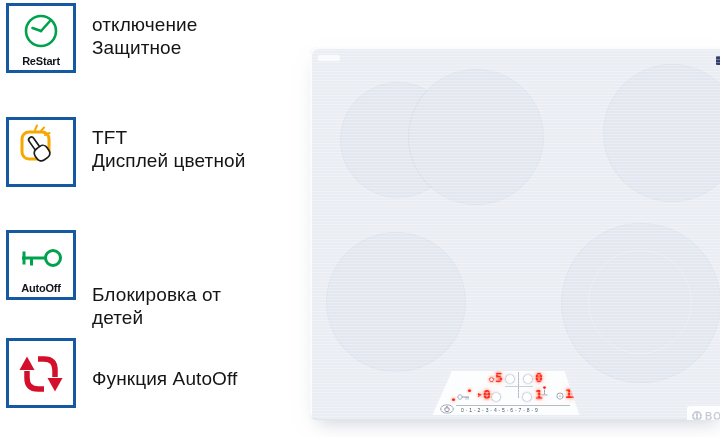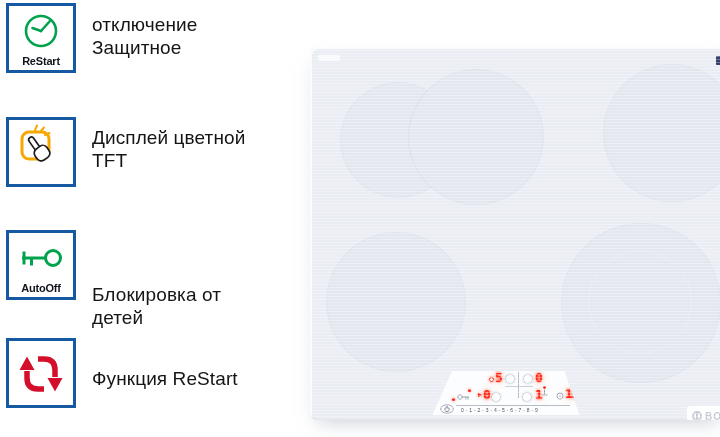--- a/index.html
+++ b/index.html
@@ -93,22 +93,22 @@
       <line x1="31" y1="12" x2="35.5" y2="10" stroke="#f6a800" stroke-width="2" stroke-linecap="round"></line>
       <g transform="rotate(-35 27 30)">
         <rect x="24" y="11" width="5.5" height="17" rx="2.7" fill="#fff" stroke="#1b1b1b" stroke-width="1.7"></rect>
         <rect x="20.5" y="24" width="14.5" height="13.5" rx="5" fill="#fff" stroke="#1b1b1b" stroke-width="1.7"></rect>
         <rect x="25.5" y="25" width="8" height="4" rx="2" fill="#fff" stroke="none"></rect>
       </g>
     </svg>
     <span class="box-badge"></span>
   </div>
   <div class="feature-label" style="top:127px;">
+    <span>TFT</span>
     <span>Дисплей цветной</span>
-    <span>TFT</span>
   </div>
 
   <div class="icon-box" style="top:230px;">
     <svg width="52" height="34" viewBox="0 0 52 34" style="top:9px;">
       <circle cx="38" cy="16" r="7.5" fill="none" stroke="#00a24d" stroke-width="3"></circle>
       <line x1="7" y1="16" x2="30.5" y2="16" stroke="#00a24d" stroke-width="3"></line>
       <line x1="9" y1="9.5" x2="9" y2="22.5" stroke="#00a24d" stroke-width="3"></line>
       <line x1="16.5" y1="16" x2="16.5" y2="23.5" stroke="#00a24d" stroke-width="3"></line>
     </svg>
     <span class="box-badge">AutoOff</span>
@@ -121,21 +121,21 @@
   <div class="icon-box" style="top:338px;">
     <svg width="50" height="50" viewBox="0 0 50 50" style="top:8px;">
       <path d="M28,40 L22,40 Q11,40 11,29 L11,22" fill="none" stroke="#d40f2c" stroke-width="5.5"></path>
       <polygon points="11,7.5 3.5,21 18.5,21" fill="#d40f2c"></polygon>
       <path d="M22,10 L28,10 Q39,10 39,21 L39,28" fill="none" stroke="#d40f2c" stroke-width="5.5"></path>
       <polygon points="39,42.5 31.5,29 46.5,29" fill="#d40f2c"></polygon>
     </svg>
     <span class="box-badge"></span>
   </div>
   <div class="feature-label" style="top:368px;">
-    <span>Функция ReStart</span>
+    <span>Функция AutoOff</span>
     <span></span>
   </div>
 
   <div class="cooktop">
     <div class="emboss-logo"></div>
     <div class="edge-mark"></div>
 
     <div class="zone" style="left:31px;top:36px;width:114px;height:114px;"></div>
     <div class="zone" style="left:99px;top:23px;width:134px;height:134px;"></div>
     <div class="zone" style="left:294px;top:18px;width:136px;height:136px;"></div>

